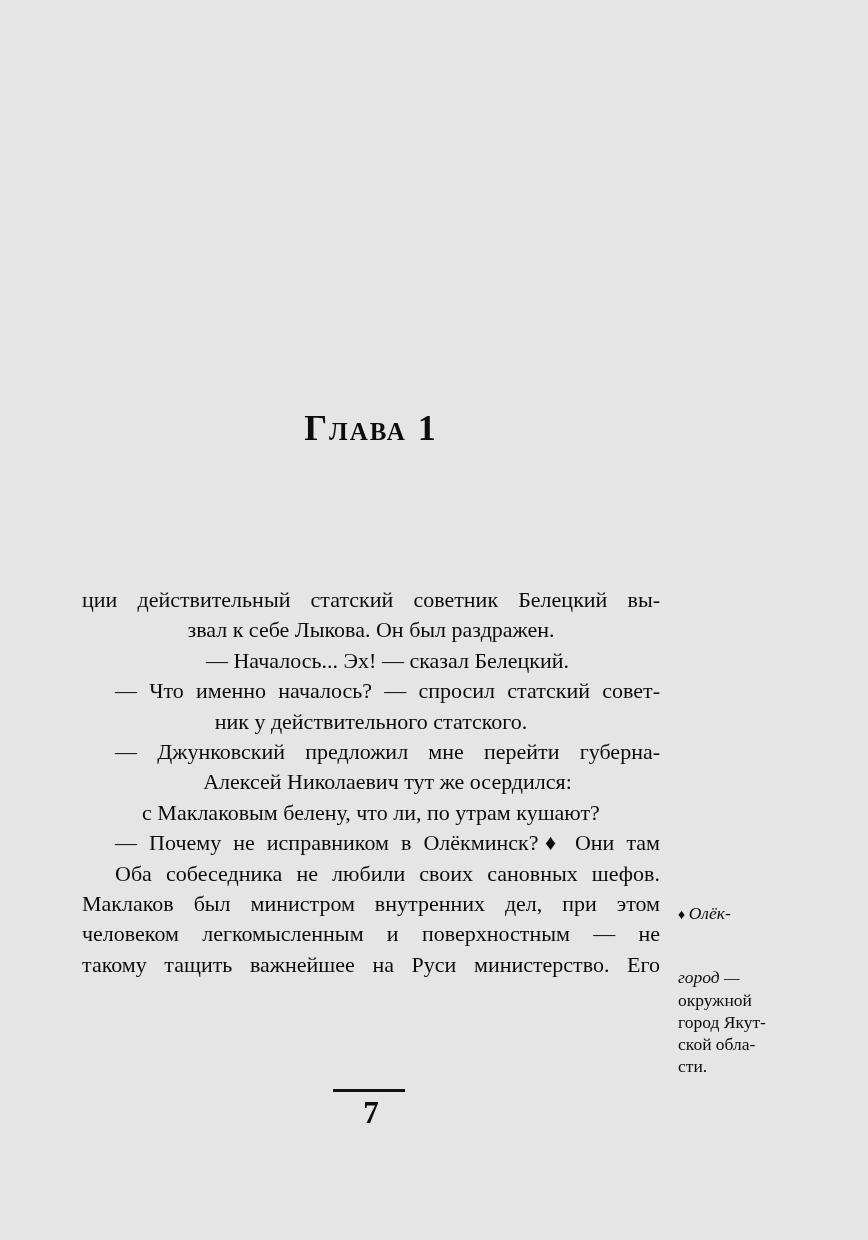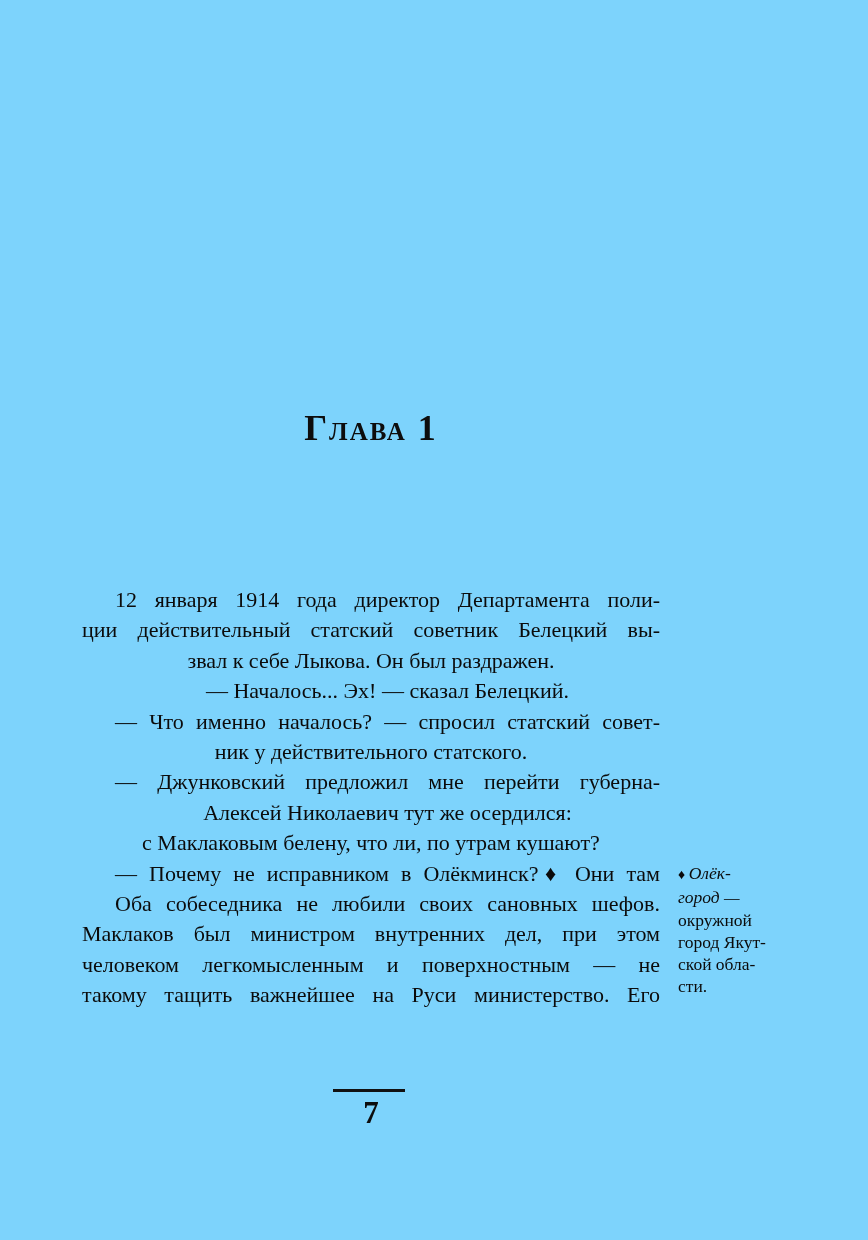--- a/index.html
+++ b/index.html
@@ -4,21 +4,21 @@
 <style>
   html, body {
     margin: 0;
     padding: 0;
     background: #ffffff;
   }
   .page {
     position: relative;
     width: 868px;
     height: 1240px;
-    background: #7dd3fc;
+    background: #e5e5e5;
     color: #0d0d0d;
     font-family: "Liberation Serif", "DejaVu Serif", serif;
     overflow: hidden;
   }
   .heading-block {
     position: absolute;
     left: 82px;
     top: 408px;
     width: 578px;
     text-align: center;
@@ -66,20 +66,21 @@
     width: 110px;
     font-size: 17.5px;
     color: #0b0b0b;
   }
   .mn-line {
     line-height: 22.3px;
     white-space: nowrap;
   }
   .mn-line.it {
     font-style: italic;
+    margin-top: 40px;
   }
   .mn-symbol {
     font-style: normal;
     font-size: 14px;
   }
   .footer-rule {
     position: absolute;
     left: 333px;
     top: 1089px;
     width: 72px;
@@ -100,21 +101,20 @@
 </head>
 <body>
 
 <div class="page">
 
   <div class="heading-block">
     <div class="chapter-label">Глава 1</div>
   </div>
 
   <div class="body-text">
-      <div class="line indent justify">12 января 1914 года директор Департамента поли-</div>
       <div class="line justify">ции действительный статский советник Белецкий вы-</div>
       <div class="line">звал к себе Лыкова. Он был раздражен.</div>
       <div class="line indent">— Началось... Эх! — сказал Белецкий.</div>
       <div class="line indent justify">— Что именно началось? — спросил статский совет-</div>
       <div class="line">ник у действительного статского.</div>
       <div class="line indent justify">— Джунковский предложил мне перейти губерна-</div>
       <div class="line indent">Алексей Николаевич тут же осердился:</div>
       <div class="line">с Маклаковым белену, что ли, по утрам кушают?</div>
       <div class="line indent justify">— Почему не исправником в Олёкминск?♦ Они там</div>
       <div class="line indent justify">Оба собеседника не любили своих сановных шефов.</div>

